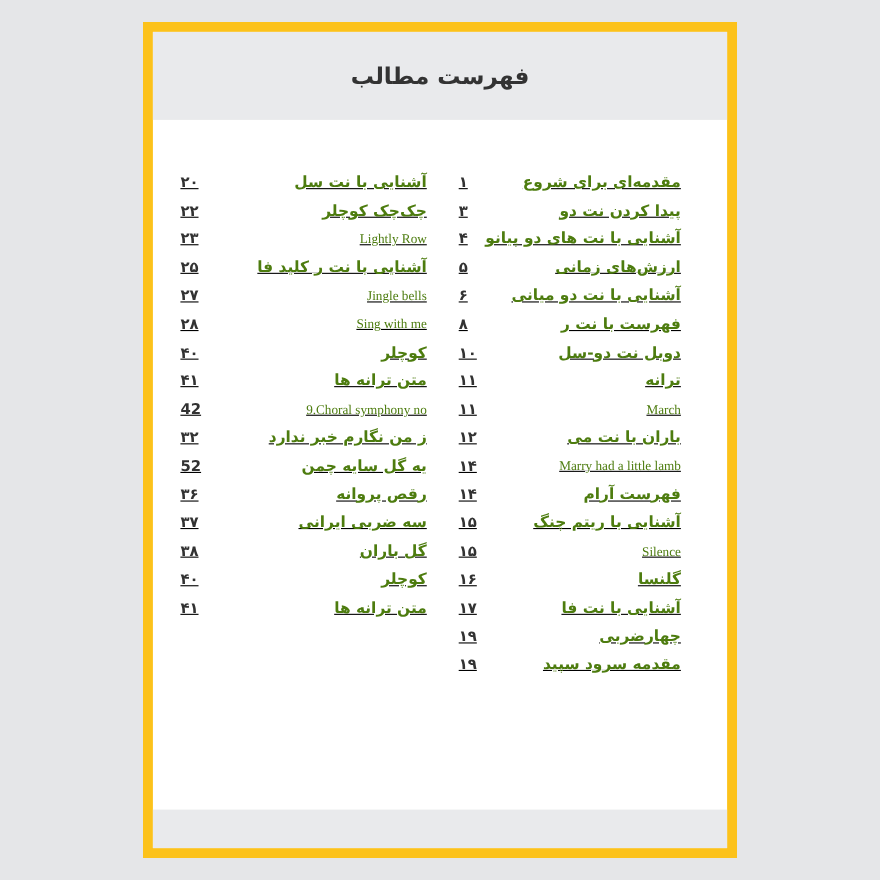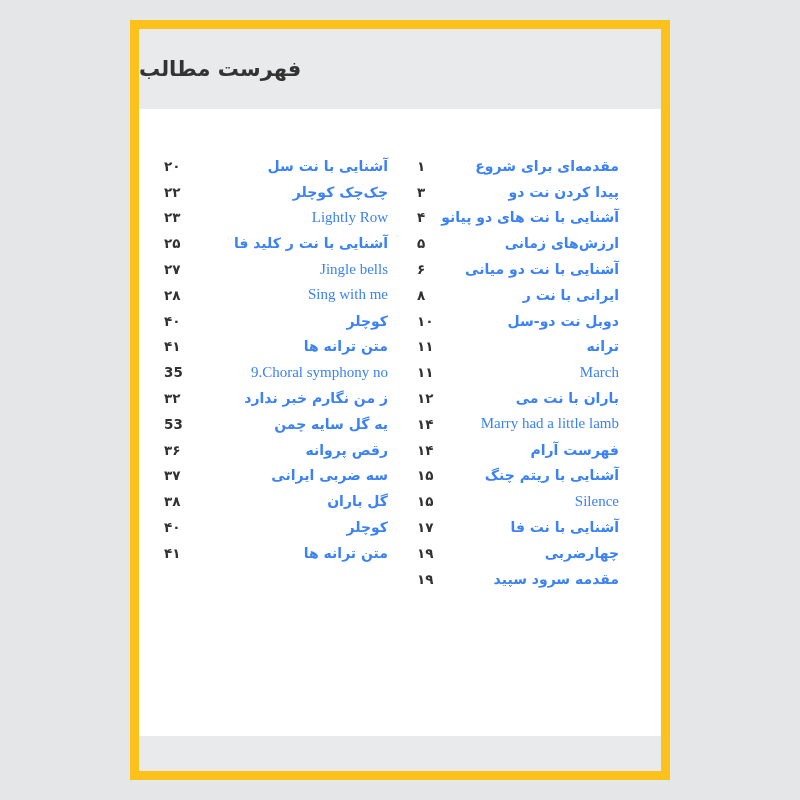--- a/index.html
+++ b/index.html
@@ -27,64 +27,66 @@
     background: #ffffff;
     display: flex;
     flex-direction: column;
   }
   .header-band {
     height: 80px;
     flex: 0 0 80px;
     background: #e9eaec;
     display: flex;
     align-items: center;
+    justify-content: center;
   }
   .page-title {
     font-size: 21px;
     font-weight: bold;
     color: #333333;
     letter-spacing: 0.5px;
   }
   .content {
     flex: 1 1 auto;
     padding: 44px 42px 0 25px;
     display: flex;
     justify-content: space-between;
     box-sizing: border-box;
     overflow: hidden;
   }
   .toc-col {
     display: flex;
     flex-direction: column;
+    text-decoration: underline;
   }
   .toc-col.left  { width: 224px; }
   .toc-col.right { width: 202px; }
   .row {
     height: 25.8px;
     display: flex;
     align-items: center;
     justify-content: space-between;
     direction: ltr;
   }
   .num {
     font-size: 13.5px;
     font-weight: bold;
     color: #323232;
     white-space: nowrap;
   }
   .ttl {
     font-size: 14px;
     font-weight: 600;
-    color: #3b82f6;
+    color: #4d7c0f;
     text-align: left;
     white-space: nowrap;
   }
   .ttl.latin {
     font-family: "Liberation Serif", "DejaVu Serif", serif;
-    font-size: 15px;
+    font-size: 12px;
     font-weight: normal;
   }
   .footer-band {
     flex: 0 0 35px;
     background: #e9eaec;
   }
 </style>
 </head>
 <body>
 
@@ -124,29 +126,29 @@
           </div>
         <div class="row">
             <span class="num">۴۰</span>
             <span class="ttl" dir="auto">کوچلر</span>
           </div>
         <div class="row">
             <span class="num">۴۱</span>
             <span class="ttl" dir="auto">متن ترانه ها</span>
           </div>
         <div class="row">
-            <span class="num">35</span>
+            <span class="num">42</span>
             <span class="ttl latin" dir="auto">9.Choral symphony no</span>
           </div>
         <div class="row">
             <span class="num">۳۲</span>
             <span class="ttl" dir="auto">ز من نگارم خبر ندارد</span>
           </div>
         <div class="row">
-            <span class="num">53</span>
+            <span class="num">52</span>
             <span class="ttl" dir="auto">یه گل سایه چمن</span>
           </div>
         <div class="row">
             <span class="num">۳۶</span>
             <span class="ttl" dir="auto">رقص پروانه</span>
           </div>
         <div class="row">
             <span class="num">۳۷</span>
             <span class="ttl" dir="auto">سه ضربی ایرانی</span>
           </div>
@@ -180,21 +182,21 @@
         <div class="row">
             <span class="num">۵</span>
             <span class="ttl" dir="auto">ارزش‌های زمانی</span>
           </div>
         <div class="row">
             <span class="num">۶</span>
             <span class="ttl" dir="auto">آشنایی با نت دو میانی</span>
           </div>
         <div class="row">
             <span class="num">۸</span>
-            <span class="ttl" dir="auto">ایرانی با نت ر</span>
+            <span class="ttl" dir="auto">فهرست با نت ر</span>
           </div>
         <div class="row">
             <span class="num">۱۰</span>
             <span class="ttl" dir="auto">دوبل نت دو-سل</span>
           </div>
         <div class="row">
             <span class="num">۱۱</span>
             <span class="ttl" dir="auto">ترانه</span>
           </div>
         <div class="row">
@@ -215,20 +217,24 @@
           </div>
         <div class="row">
             <span class="num">۱۵</span>
             <span class="ttl" dir="auto">آشنایی با ریتم چنگ</span>
           </div>
         <div class="row">
             <span class="num">۱۵</span>
             <span class="ttl latin" dir="auto">Silence</span>
           </div>
         <div class="row">
+            <span class="num">۱۶</span>
+            <span class="ttl" dir="auto">گلنسا</span>
+          </div>
+        <div class="row">
             <span class="num">۱۷</span>
             <span class="ttl" dir="auto">آشنایی با نت فا</span>
           </div>
         <div class="row">
             <span class="num">۱۹</span>
             <span class="ttl" dir="auto">چهارضربی</span>
           </div>
         <div class="row">
             <span class="num">۱۹</span>
             <span class="ttl" dir="auto">مقدمه سرود سپید</span>

